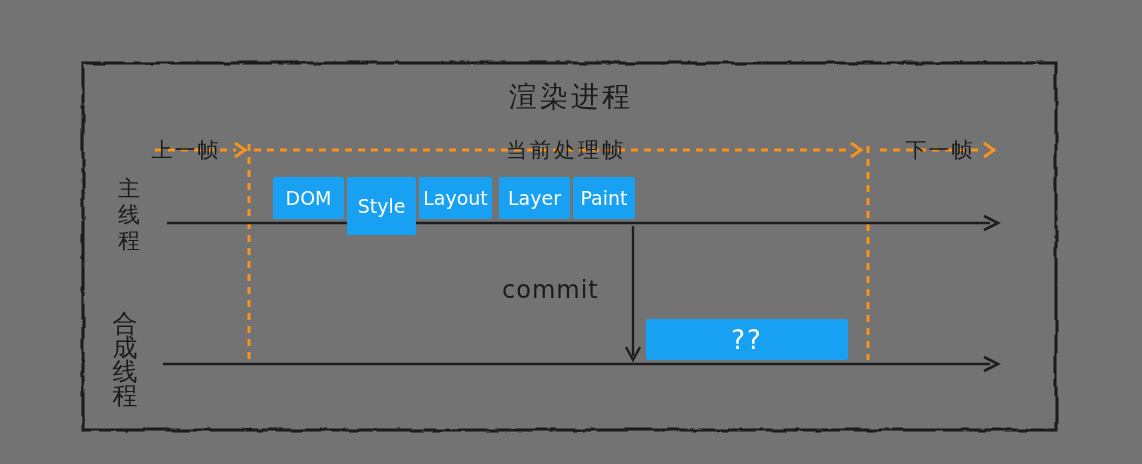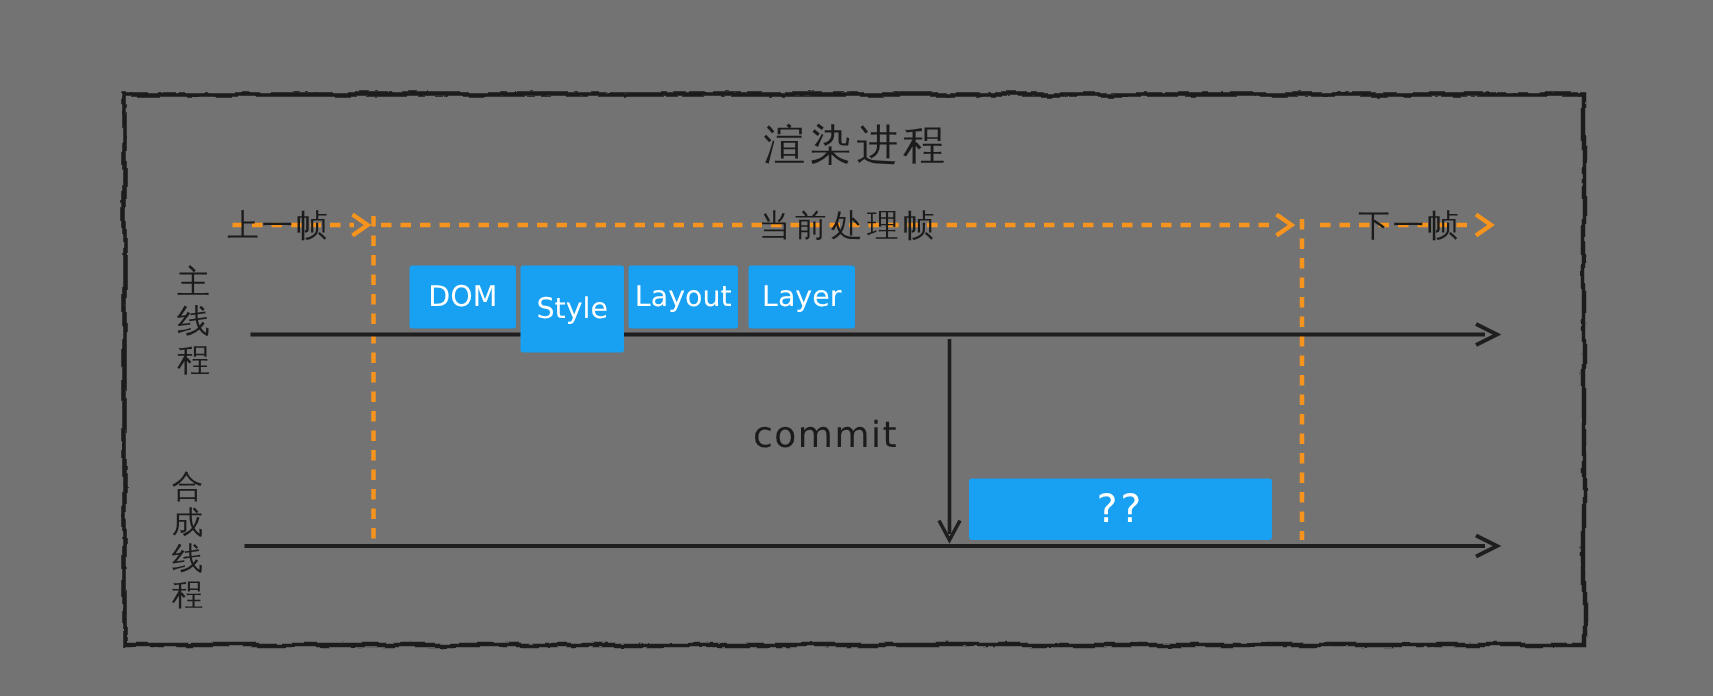--- a/index.html
+++ b/index.html
@@ -21,21 +21,21 @@
   .frame-label{
     top:136px;height:28px;line-height:28px;
     font-size:21px;letter-spacing:2px;text-align:center;
     color:#1b1b1b;white-space:nowrap;
   }
   .frame-label.prev{left:148px;width:76px;}
   .frame-label.cur{left:500px;width:132px;letter-spacing:3px;}
   .frame-label.next{left:902px;width:76px;}
   .thread-label{
     width:34px;text-align:center;
-    font-size:21px;line-height:24px;
+    font-size:25px;line-height:24px;
     word-break:break-all;color:#1b1b1b;
   }
   .thread-label.main{left:112px;top:176px;font-size:22px;line-height:26px;}
   .thread-label.compositor{left:108px;top:312px;}
   .task-box{
     background:#18A0F2;color:#ffffff;
     border-radius:2px;
     display:flex;align-items:center;justify-content:center;
     font-size:19px;
     text-align:right;
@@ -95,18 +95,19 @@
   <div class="abs frame-label cur">当前处理帧</div>
   <div class="abs frame-label next">下一帧</div>
 
   <div class="abs thread-label main">主线程</div>
   <div class="abs thread-label compositor">合成线程</div>
 
   <div class="abs task-box box-dom">DOM</div>
   <div class="abs task-box box-style">Style</div>
   <div class="abs task-box box-layout">Layout</div>
   <div class="abs task-box box-layer">Layer</div>
+  <div class="abs task-box box-paint">Paint</div>
 
   <div class="abs commit-label">commit</div>
 
   <div class="abs task-box box-compositor-task">??</div>
 
 </div>
 
 </body></html>

